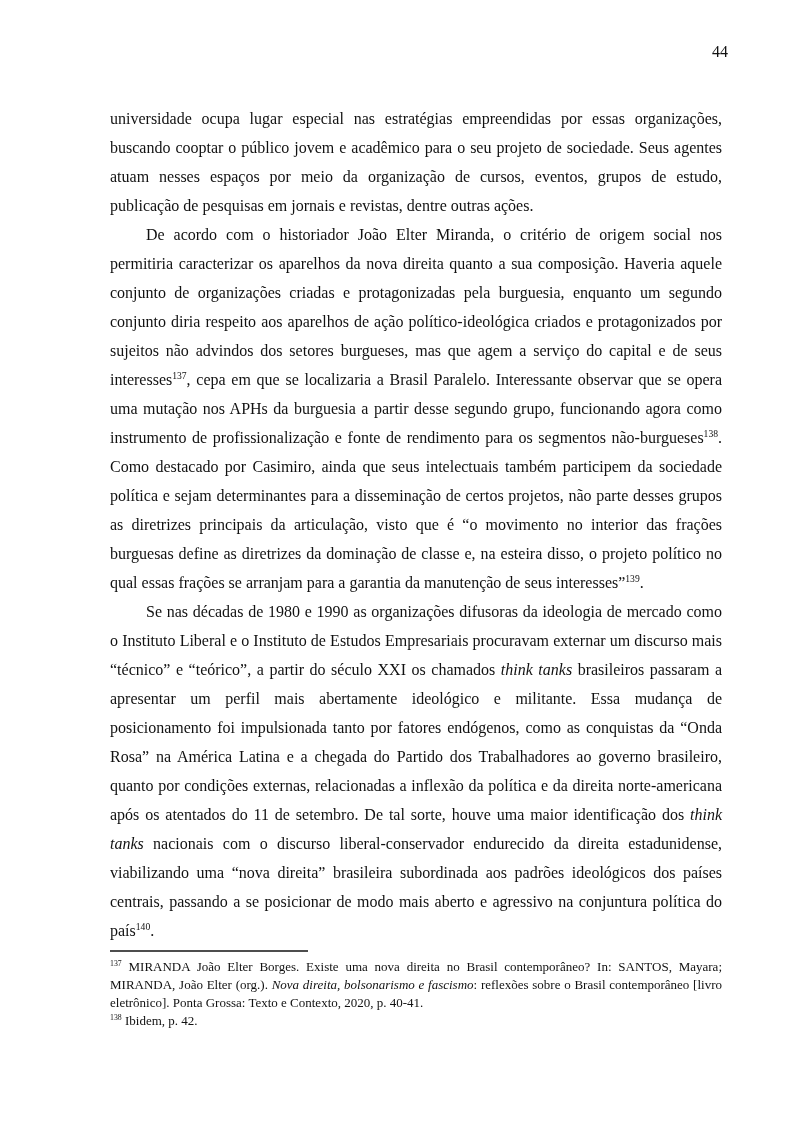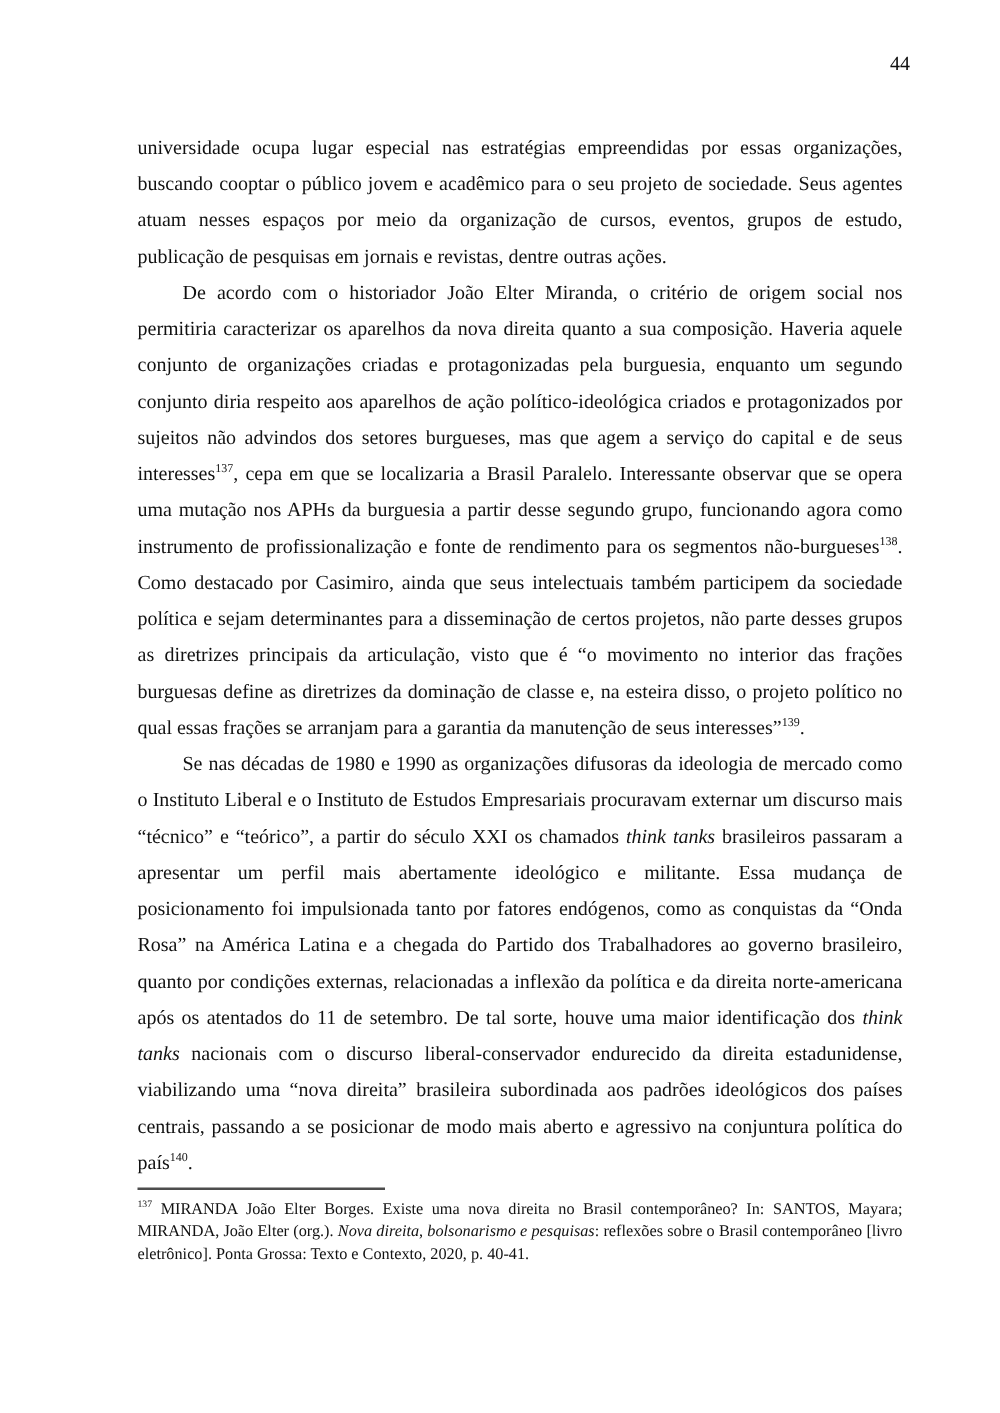--- a/index.html
+++ b/index.html
@@ -73,16 +73,17 @@
   <div class="page-number">44</div>
 
   <div class="body-text">
     <p class="para no-indent"><span>universidade ocupa lugar especial nas estratégias empreendidas por essas organizações, buscando cooptar o público jovem e acadêmico para o seu projeto de sociedade. Seus agentes atuam nesses espaços por meio da organização de cursos, eventos, grupos de estudo, publicação de pesquisas em jornais e revistas, dentre outras ações.</span></p>
     <p class="para"><span>De acordo com o historiador João Elter Miranda, o critério de origem social nos permitiria caracterizar os aparelhos da nova direita quanto a sua composição. Haveria aquele conjunto de organizações criadas e protagonizadas pela burguesia, enquanto um segundo conjunto diria respeito aos aparelhos de ação político-ideológica criados e protagonizados por sujeitos não advindos dos setores burgueses, mas que agem a serviço do capital e de seus interesses</span><sup>137</sup><span>, cepa em que se localizaria a Brasil Paralelo. Interessante observar que se opera uma mutação nos APHs da burguesia a partir desse segundo grupo, funcionando agora como instrumento de profissionalização e fonte de rendimento para os segmentos não-burgueses</span><sup>138</sup><span>. Como destacado por Casimiro, ainda que seus intelectuais também participem da sociedade política e sejam determinantes para a disseminação de certos projetos, não parte desses grupos as diretrizes principais da articulação, visto que é “o movimento no interior das frações burguesas define as diretrizes da dominação de classe e, na esteira disso, o projeto político no qual essas frações se arranjam para a garantia da manutenção de seus interesses”</span><sup>139</sup><span>.</span></p>
     <p class="para"><span>Se nas décadas de 1980 e 1990 as organizações difusoras da ideologia de mercado como o Instituto Liberal e o Instituto de Estudos Empresariais procuravam externar um discurso mais “técnico” e “teórico”, a partir do século XXI os chamados </span><i>think tanks</i><span> brasileiros passaram a apresentar um perfil mais abertamente ideológico e militante. Essa mudança de posicionamento foi impulsionada tanto por fatores endógenos, como as conquistas da “Onda Rosa” na América Latina e a chegada do Partido dos Trabalhadores ao governo brasileiro, quanto por condições externas, relacionadas a inflexão da política e da direita norte-americana após os atentados do 11 de setembro. De tal sorte, houve uma maior identificação dos </span><i>think tanks</i><span> nacionais com o discurso liberal-conservador endurecido da direita estadunidense, viabilizando uma “nova direita” brasileira subordinada aos padrões ideológicos dos países centrais, passando a se posicionar de modo mais aberto e agressivo na conjuntura política do país</span><sup>140</sup><span>.</span></p>
   </div>
 
   <div class="footnotes">
     <div class="footnote-separator"></div>
-    <p class="footnote"><sup>137</sup><span> MIRANDA João Elter Borges. Existe uma nova direita no Brasil contemporâneo? In: SANTOS, Mayara; MIRANDA, João Elter (org.). </span><i>Nova direita, bolsonarismo e pesquisas</i><span>: reflexões sobre o Brasil contemporâneo [livro eletrônico]. Ponta Grossa: Texto e Contexto, 2020, p. 40-41.</span></p>
+    <p class="footnote"><sup>137</sup><span> MIRANDA João Elter Borges. Existe uma nova direita no Brasil contemporâneo? In: SANTOS, Mayara; MIRANDA, João Elter (org.). </span><i>Nova direita, bolsonarismo e fascismo</i><span>: reflexões sobre o Brasil contemporâneo [livro eletrônico]. Ponta Grossa: Texto e Contexto, 2020, p. 40-41.</span></p>
+    <p class="footnote"><sup>138</sup><span> Ibidem, p. 42.</span></p>
   </div>
 
 </div>
 
 </body></html>

